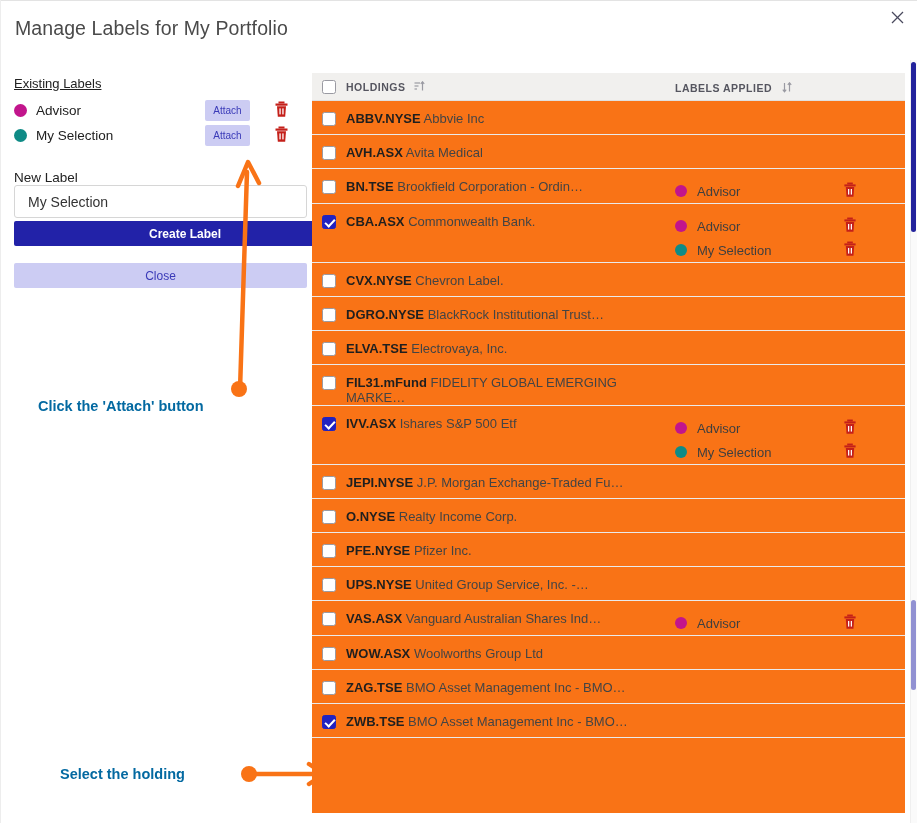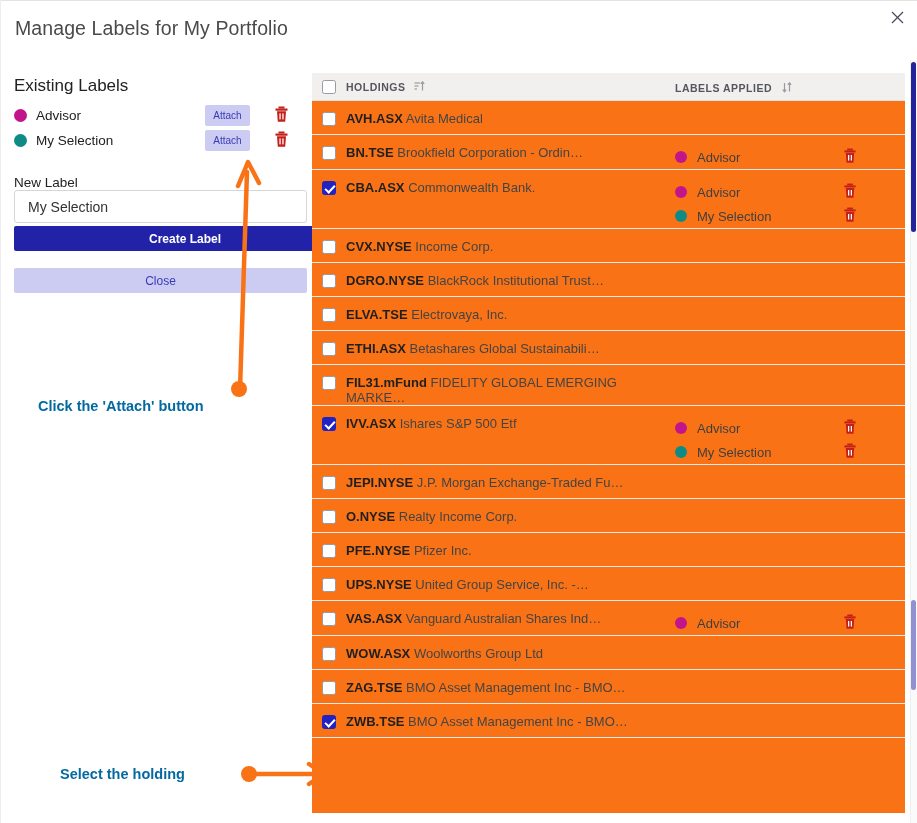--- a/index.html
+++ b/index.html
@@ -26,22 +26,23 @@
   .close-btn {
     position:absolute; right:9px; top:6px;
     width:22px; height:22px; cursor:pointer;
     display:flex; align-items:center; justify-content:center;
     color:#4a4a5e; font-size:15px; line-height:1;
   }
 
   
   .left-panel { position:absolute; left:14px; top:76px; width:293px; }
   .section-head {
-    font-size:17px; color:#222; font-weight:400;
+    font-size:13px; color:#222; font-weight:400;
     margin-bottom:7px;
+    text-decoration:underline;
   }
   .label-row {
     position:relative; height:25px;
     display:flex; align-items:center;
   }
   .dot { width:13px; height:13px; border-radius:50%; flex:0 0 13px; }
   .label-name { font-size:13.5px; color:#222; margin-left:9px; }
   .attach-btn {
     position:absolute; right:57px; top:2px;
     width:45px; height:21px;
@@ -247,20 +248,27 @@
           </svg>
         </span>
       </div>
     </div>
 
     <div id="rows">
         <div class="row">
           <div class="cell-cb">
             <span class="cb"></span>
           </div>
+          <div class="cell-name"><b>ABBV.NYSE</b><span> Abbvie Inc</span></div>
+          <div class="cell-labels"></div>
+        </div>
+        <div class="row">
+          <div class="cell-cb">
+            <span class="cb"></span>
+          </div>
           <div class="cell-name"><b>AVH.ASX</b><span> Avita Medical</span></div>
           <div class="cell-labels"></div>
         </div>
         <div class="row">
           <div class="cell-cb">
             <span class="cb"></span>
           </div>
           <div class="cell-name"><b>BN.TSE</b><span> Brookfield Corporation - Ordin…</span></div>
           <div class="cell-labels">
             <div class="lbl-line">
@@ -303,42 +311,35 @@
                   <rect x="5.4" y="7.4" width="1.3" height="6" fill="#fff"></rect>
                   <rect x="8.3" y="7.4" width="1.3" height="6" fill="#fff"></rect>
                 </svg></span>
             </div>
           </div>
         </div>
         <div class="row">
           <div class="cell-cb">
             <span class="cb"></span>
           </div>
-          <div class="cell-name"><b>CVX.NYSE</b><span> Income Corp.</span></div>
+          <div class="cell-name"><b>CVX.NYSE</b><span> Chevron Label.</span></div>
           <div class="cell-labels"></div>
         </div>
         <div class="row">
           <div class="cell-cb">
             <span class="cb"></span>
           </div>
           <div class="cell-name"><b>DGRO.NYSE</b><span> BlackRock Institutional Trust…</span></div>
           <div class="cell-labels"></div>
         </div>
         <div class="row">
           <div class="cell-cb">
             <span class="cb"></span>
           </div>
           <div class="cell-name"><b>ELVA.TSE</b><span> Electrovaya, Inc.</span></div>
-          <div class="cell-labels"></div>
-        </div>
-        <div class="row">
-          <div class="cell-cb">
-            <span class="cb"></span>
-          </div>
-          <div class="cell-name"><b>ETHI.ASX</b><span> Betashares Global Sustainabili…</span></div>
           <div class="cell-labels"></div>
         </div>
         <div class="row">
           <div class="cell-cb">
             <span class="cb"></span>
           </div>
           <div class="cell-name"><b>FIL31.mFund</b><span> FIDELITY GLOBAL EMERGING MARKE…</span></div>
           <div class="cell-labels"></div>
         </div>
         <div class="row tall">

